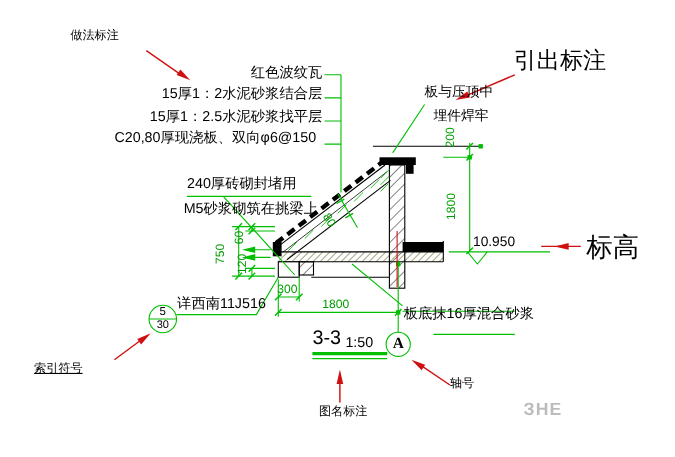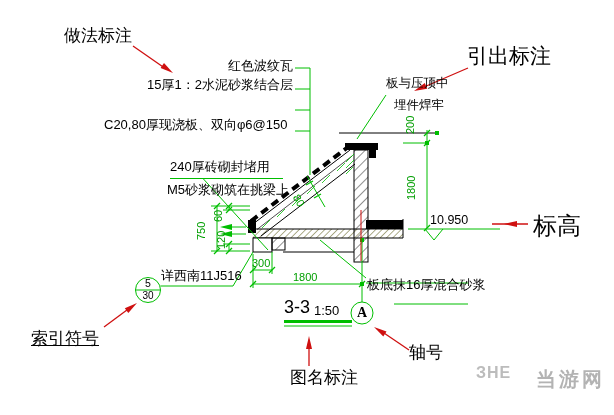--- a/index.html
+++ b/index.html
@@ -1,20 +1,20 @@
 <!DOCTYPE html>
 <html><head>
 <meta charset="utf-8">
 <style>
   html,body{margin:0;padding:0;background:#fff;}
   #stage{position:relative;width:614px;height:415px;background:#fff;overflow:hidden;
          font-family:"Liberation Sans",sans-serif;}
   #stage svg{position:absolute;left:0;top:0;}
   .t{position:absolute;white-space:nowrap;color:#000;line-height:1.15;}
-  .lbl{font-size:17px;}
+  .lbl{font-size:11px;}
   .note{font-size:13px;}
   .small{font-size:12.5px;}
   .dim{font-size:11px;color:#009e00;}
   .blk{color:#000;}
   .v{transform-origin:0 0;transform:rotate(-90deg);}
   .rot80{transform-origin:0 0;transform:rotate(59deg);}
   .ctr{text-align:center;}
   .layers{ text-align:right; }
   .wm-logo{font-size:16px;font-weight:700;letter-spacing:1px;color:#bcbcbc;}
   .wm-site{font-size:20px;font-weight:700;letter-spacing:3px;color:#b3b3b3;}
@@ -107,20 +107,21 @@
 
   <div class="t lbl" style="left:64px;top:26px;">做法标注</div>
   <div class="t" style="left:467px;top:44px;font-size:21px;">引出标注</div>
   <div class="t" style="left:533px;top:212px;font-size:24px;">标高</div>
   <div class="t lbl" style="left:31px;top:329px;text-decoration:underline;">索引符号</div>
   <div class="t lbl" style="left:278px;top:368px;margin-left:12px;">图名标注</div>
   <div class="t lbl" style="left:409px;top:343px;">轴号</div>
 
   <div class="t note layers" style="left:120px;top:59px;width:173px;">红色波纹瓦</div>
   <div class="t note layers" style="left:120px;top:78px;width:173px;">15厚1：2水泥砂浆结合层</div>
+  <div class="t note layers" style="left:120px;top:99px;width:173px;">15厚1：2.5水泥砂浆找平层</div>
   <div class="t note layers" style="left:104px;top:118px;width:173px;">C20,80厚现浇板、双向φ6@150</div>
 
   <div class="t note" style="left:170px;top:160px;text-align:center;">240厚砖砌封堵用</div>
   <div class="t note" style="left:167px;top:183px;">M5砂浆砌筑在挑梁上</div>
 
   <div class="t small" style="left:386px;top:76px;">板与压顶中</div>
   <div class="t small" style="left:394px;top:98px;">埋件焊牢</div>
 
   <div class="t note" style="left:367px;top:278px;text-align:right;">板底抹16厚混合砂浆</div>
 
@@ -137,15 +138,14 @@
   <div class="t dim" style="left:252px;top:257px;">300</div>
   <div class="t dim" style="left:293px;top:271px;">1800</div>
   <div class="t blk" style="left:430px;top:213px;font-size:12.5px;">10.950</div>
 
   <div class="t" style="left:284px;top:297px;font-size:18px;">3-3</div>
   <div class="t" style="left:314px;top:304px;font-size:13px;">1:50</div>
 
   <div class="t ctr axisA" style="left:351px;top:305px;width:22px;">A</div>
 
   <div class="t wm-logo" style="left:476px;top:364px;">ЗНЕ</div>
-  <div class="t wm-site" style="left:536px;top:368px;">当游网</div>
 
 </div>
 
 </body></html>

